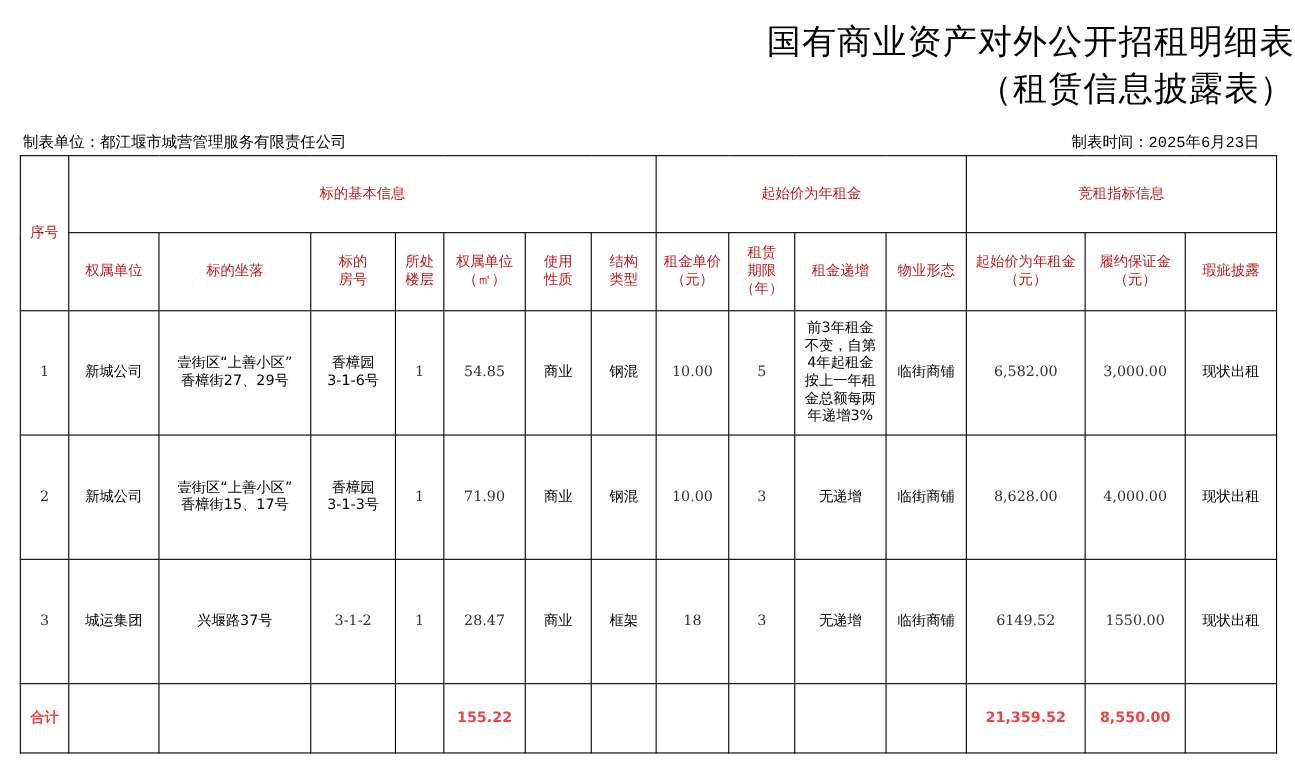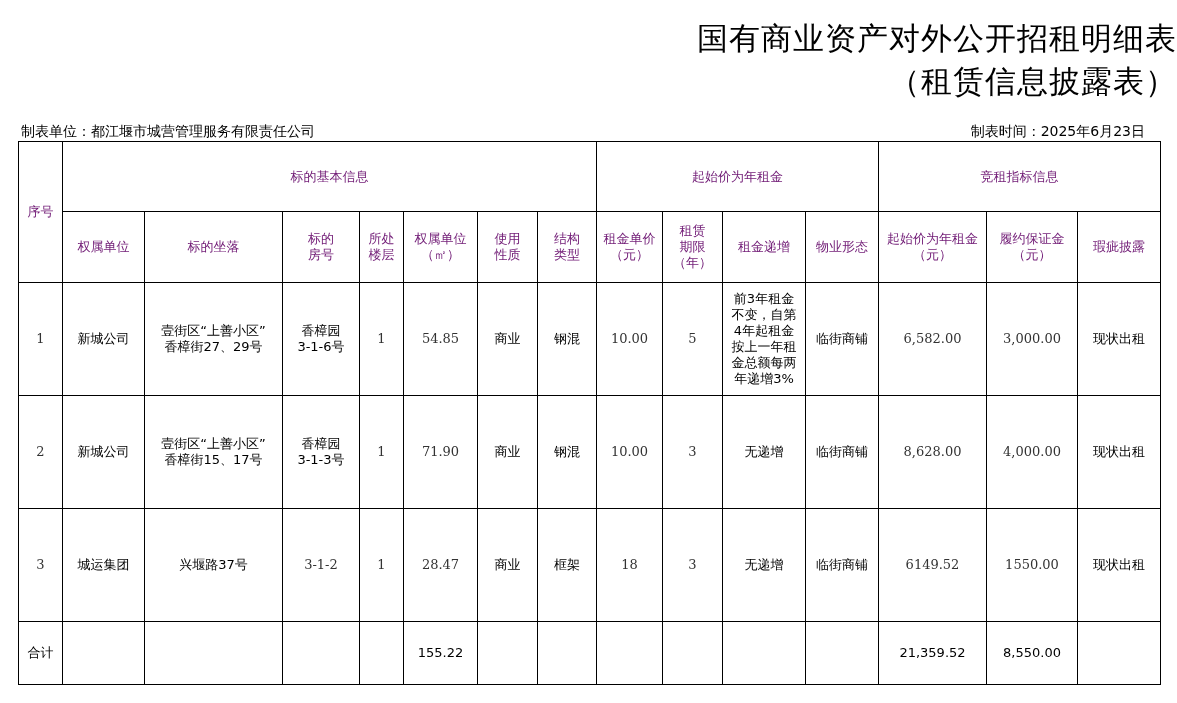--- a/index.html
+++ b/index.html
@@ -2,29 +2,29 @@
 <html><head>
 <meta charset="utf-8">
 <style>
   html, body { margin:0; padding:0; background:#ffffff; }
   body { width:1177px; height:703px; position:relative; overflow:hidden;
          font-family:"DejaVu Sans", "Liberation Sans", sans-serif; color:#000; }
   .title { position:absolute; left:0; width:1177px; text-align:right;
            font-family:"DejaVu Serif", "Liberation Serif", serif; font-size:31px; letter-spacing:1px; line-height:36px; }
   .title.t1 { top:20px; }
   .title.t2 { top:63px; }
-  .meta { position:absolute; top:122px; font-size:14px; line-height:18px; }
+  .meta { position:absolute; top:122px; font-size:14px; line-height:18px;font-family:Liberation Mono, monospace; }
   .meta.left { left:21px; }
   .meta.right { right:32px; }
   table.sheet { position:absolute; left:18px; top:141px; border-collapse:collapse; table-layout:fixed; }
   table.sheet td { border:1px solid #000; padding:0 2px; text-align:center; vertical-align:middle;
                    font-size:13px; line-height:16px; overflow:hidden; }
   .num { font-family:"DejaVu Serif", "Liberation Serif", serif; color:#333; font-size:12.5px; }
-  .bold { font-weight:normal; font-size:15px; color:#000000; font-family:"DejaVu Sans", sans-serif; }
-  .hdr { font-size:13px; color:#701a75;margin-left:22px; }
+  .bold { font-weight:bold; font-size:15px; color:#ef4444; font-family:"DejaVu Sans", sans-serif; }
+  .hdr { font-size:13px; color:#b91c1c;margin-left:22px; }
   .pre { white-space:pre-line; }
   .wrap { white-space:pre-line; font-size:13px; line-height:16px; }
 </style>
 </head>
 <body>
 
 <div class="title t1">国有商业资产对外公开招租明细表</div>
 <div class="title t2">（租赁信息披露表）</div>
 <div class="meta left">制表单位：都江堰市城营管理服务有限责任公司</div>
 <div class="meta right">制表时间：2025年6月23日</div>

